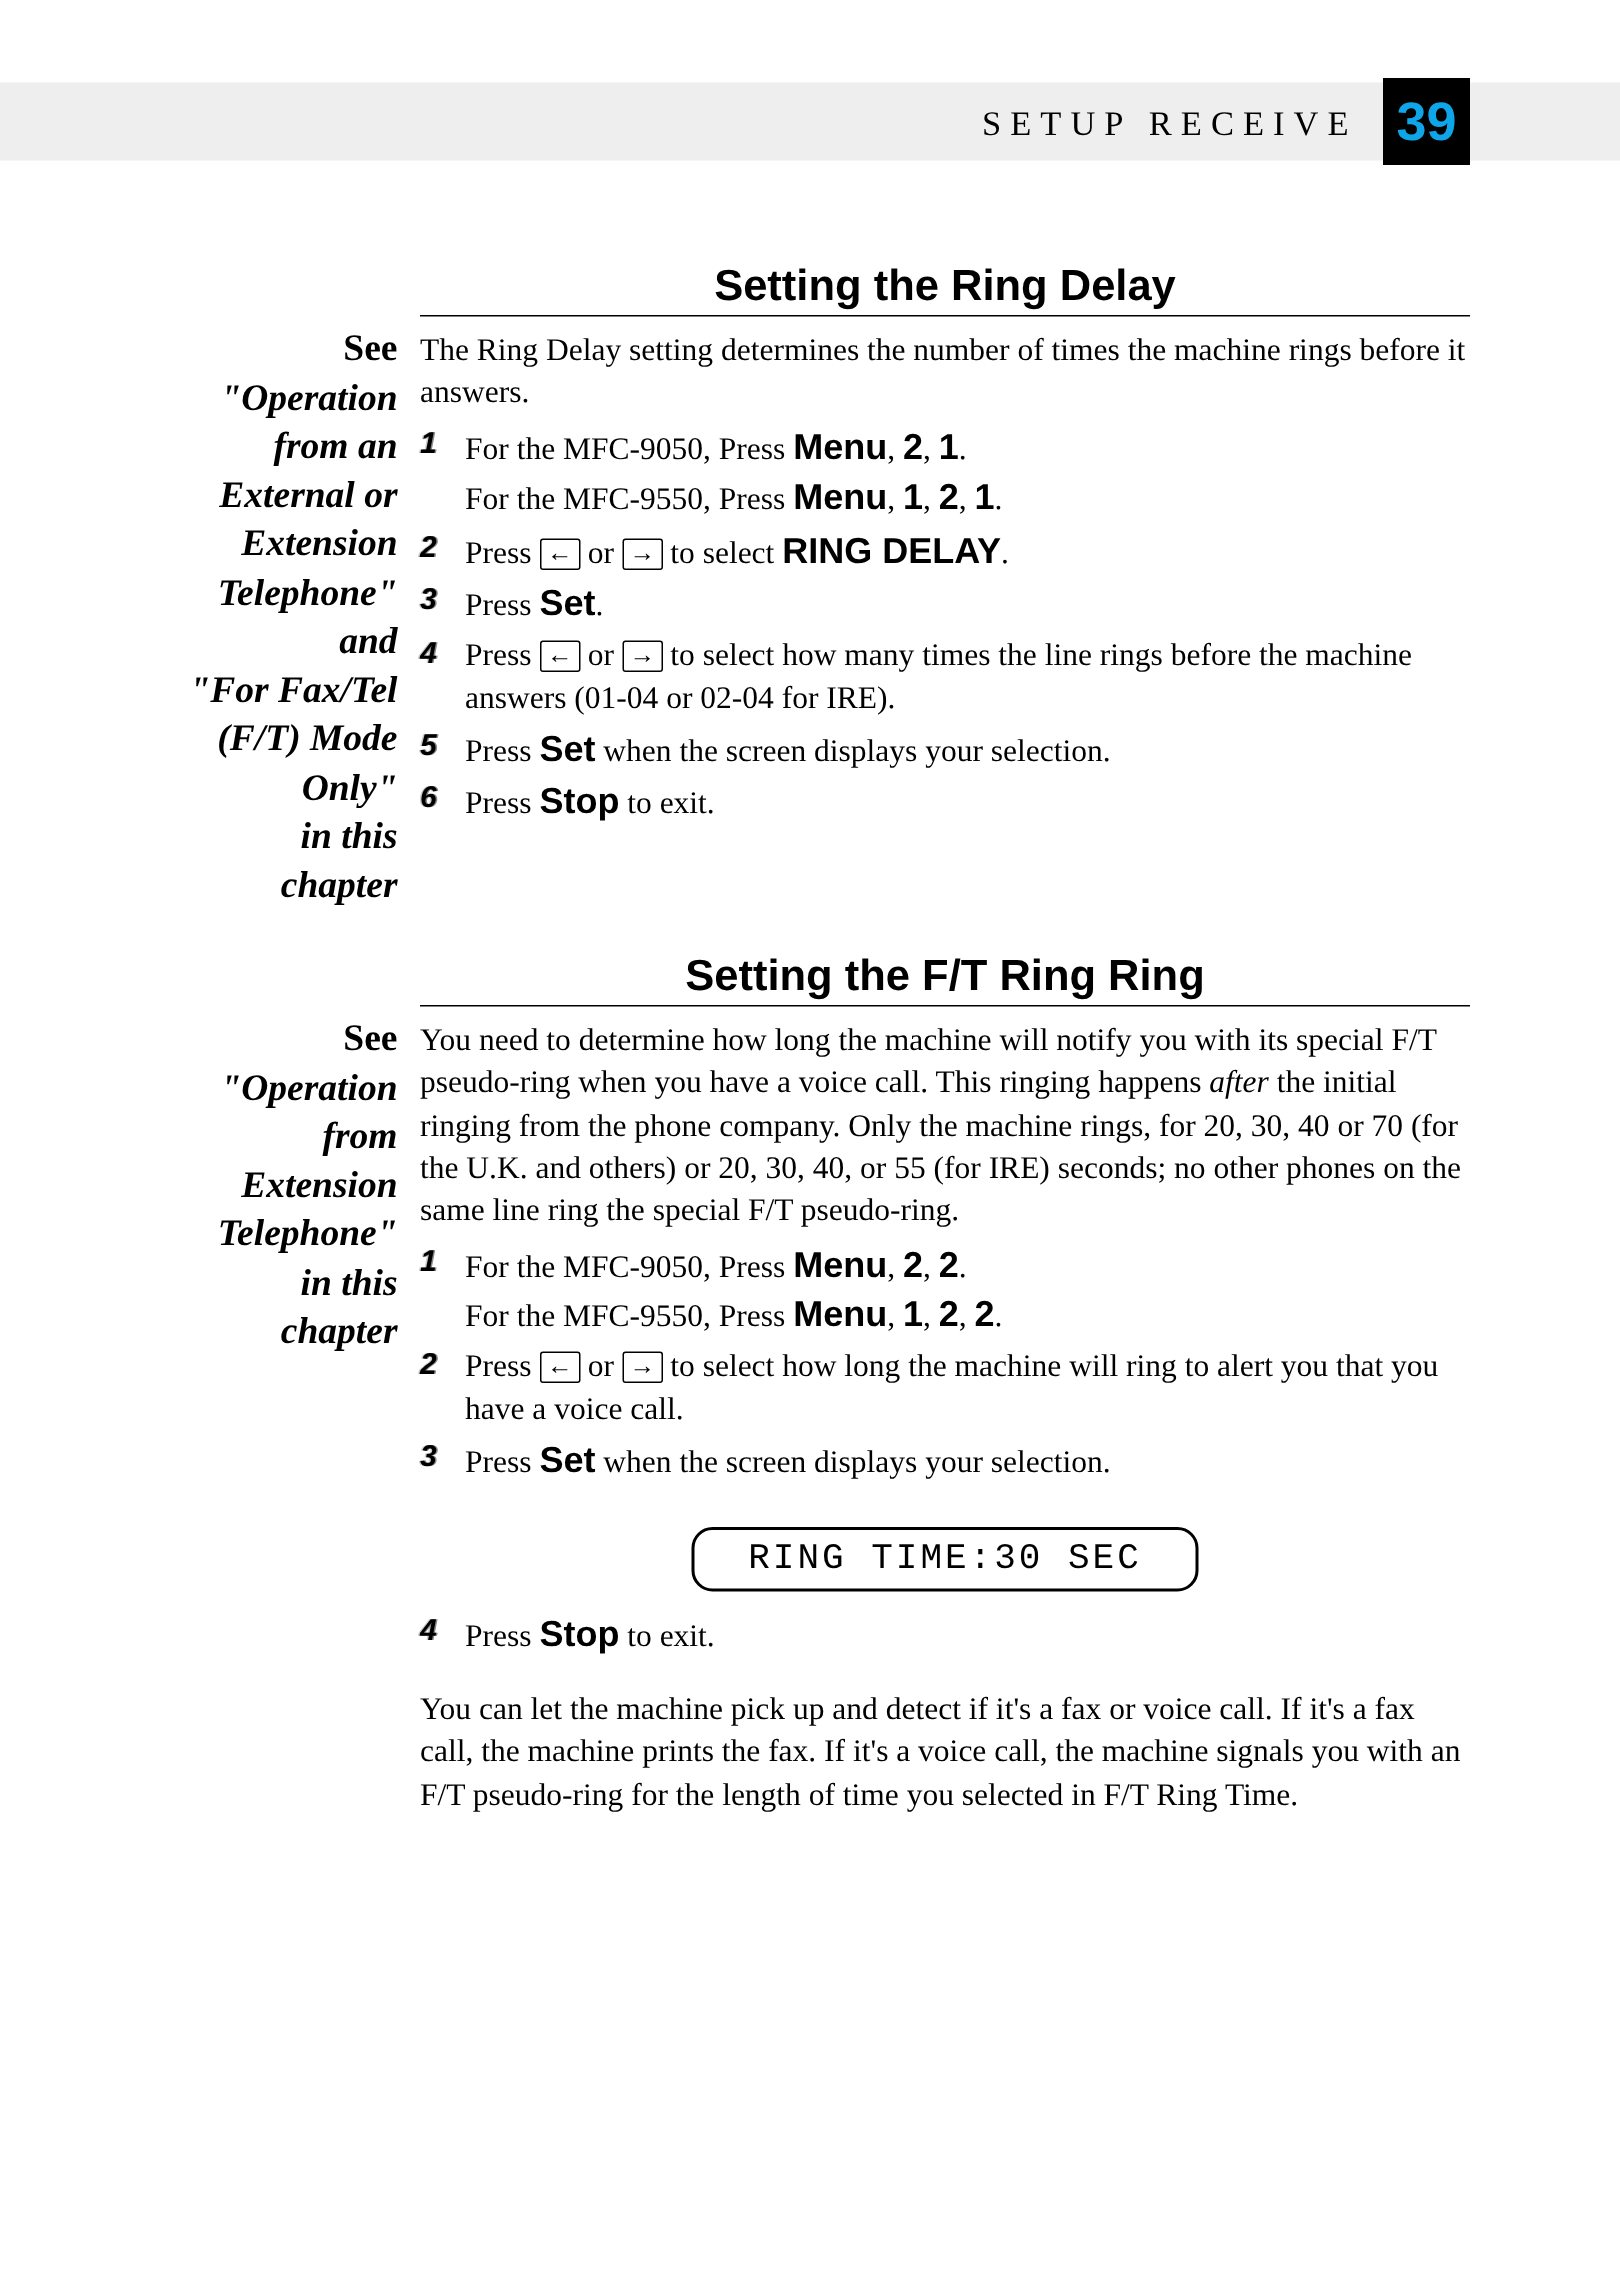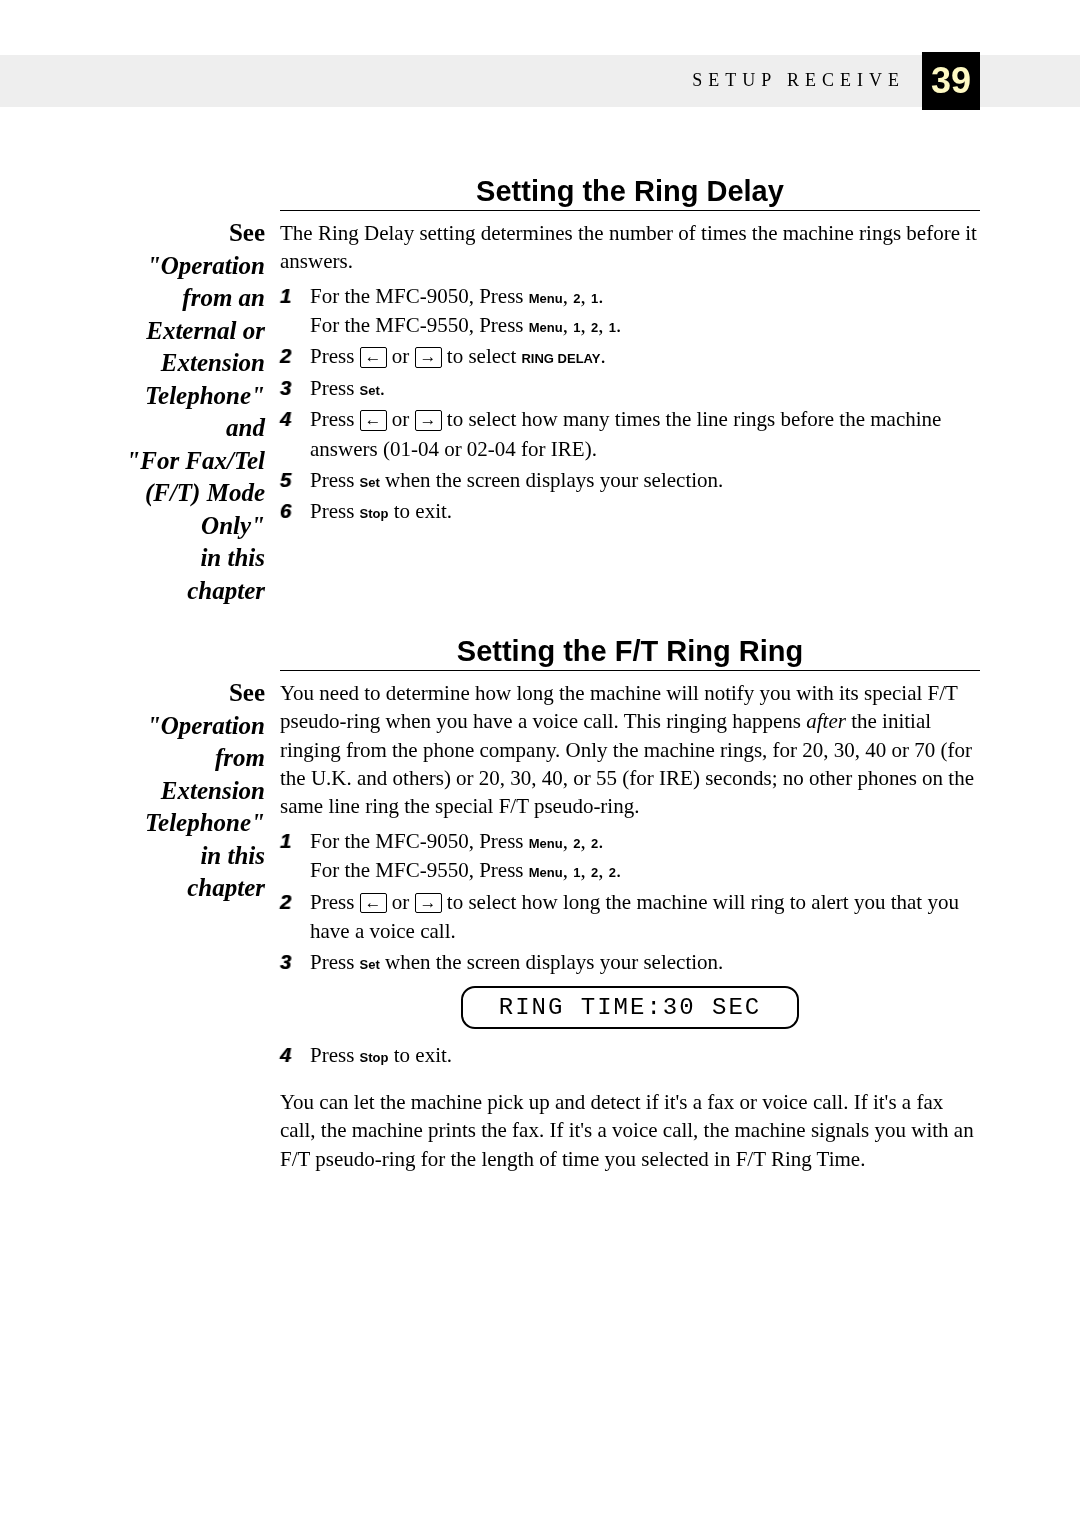--- a/index.html
+++ b/index.html
@@ -23,32 +23,32 @@
     top: 55px;
     left: 0;
     right: 0;
     height: 52px;
     background: #eee;
   }
   .header-text {
     position: absolute;
     top: 70px;
     right: 175px;
-    font-size: 18px;
+    font-size: 23px;
     letter-spacing: 6px;
     font-family: "Times New Roman", serif;
   }
   .page-num-box {
     position: absolute;
     top: 52px;
     right: 100px;
     width: 58px;
     height: 58px;
     background: #000;
-    color: #fef9c3;
+    color: #0ea5e9;
     font-family: Arial, Helvetica, sans-serif;
     font-weight: bold;
     font-size: 36px;
     display: flex;
     align-items: center;
     justify-content: center;
   }
   .content {
     position: absolute;
     top: 175px;
@@ -98,40 +98,41 @@
     width: 24px;
     flex-shrink: 0;
     font-family: Arial, Helvetica, sans-serif;
     font-weight: bold;
     font-style: italic;
     font-size: 20px;
     text-shadow: 1px 0 0 #888, -1px 0 0 #ccc;
     margin-right: 6px;
   }
   .step-text { flex: 1; }
-  .b { font-weight: bold; font-family: Arial, Helvetica, sans-serif; font-size: 13px; }
+  .b { font-weight: bold; font-family: Arial, Helvetica, sans-serif; font-size: 24px; }
   .keybox {
     display: inline-block;
     border: 1.5px solid #000;
     border-radius: 2px;
     padding: 0 4px;
     font-family: Arial, sans-serif;
     line-height: 1.1;
     font-size: 17px;
     vertical-align: 1px;
   }
   .lcd-wrap { text-align: center; margin: 8px 0 12px 0; }
   .lcd {
     display: inline-block;
     border: 2px solid #000;
     border-radius: 14px;
     padding: 6px 36px;
     font-family: "Courier New", monospace;
     font-size: 24px;
     letter-spacing: 2px;
+    margin-top: 20px;
   }
   .nonitalic { font-style: normal; font-weight: bold; }
   .it { font-style: italic; }
 </style>
 </head>
 <body>
 
 <div class="page">
   <div class="header-band"></div>
   <div class="header-text">SETUP RECEIVE</div>

